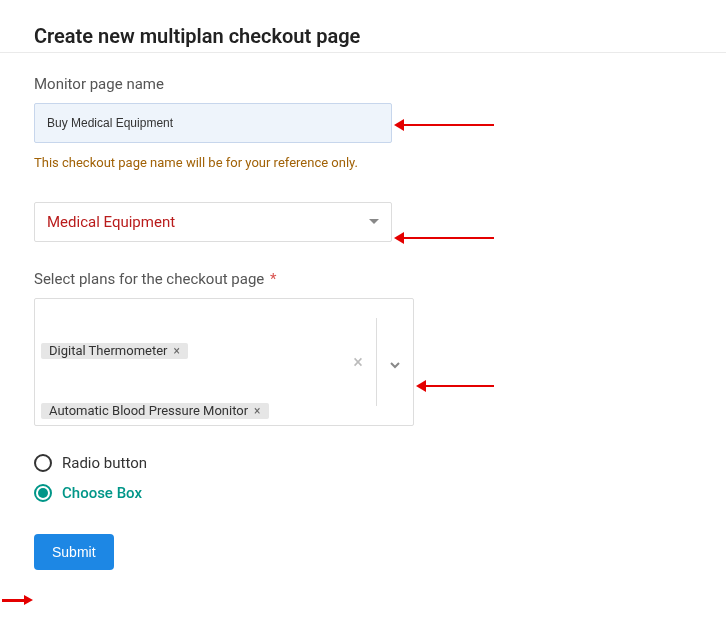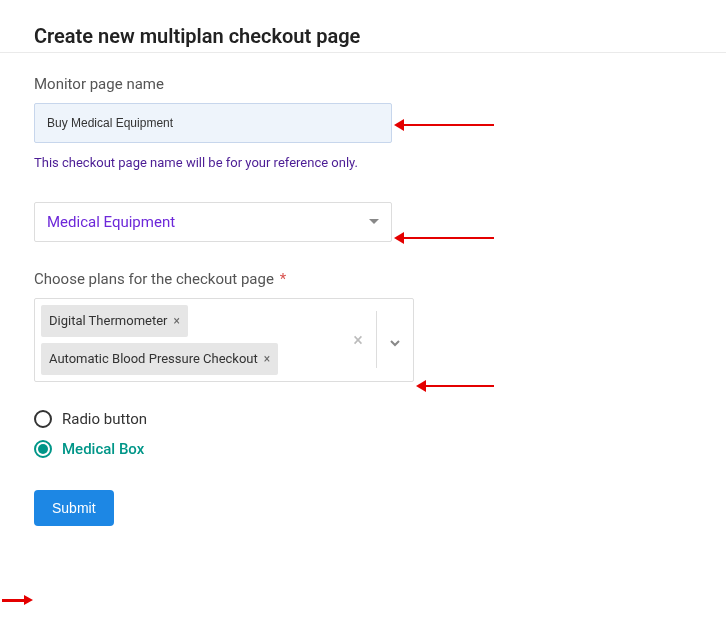--- a/index.html
+++ b/index.html
@@ -48,40 +48,40 @@
       height: 40px;
       border: 1px solid #c7d6ec;
       background: #eef4fb;
       padding: 0 12px;
       font-size: 12px;
       color: #333;
       border-radius: 2px;
     }
     .helper-text {
       font-size: 13px;
-      color: #4c1d95;
+      color: #a16207;
       margin-top: 10px;
       line-height: 1.6;
       max-width: 380px;
     }
     .select-wrap {
       position: relative;
       width: 358px;
       height: 40px;
       border: 1px solid #ddd;
       border-radius: 2px;
       background: #fff;
       display: flex;
       align-items: center;
       padding: 0 12px;
     }
     .select-value {
       flex: 1;
       font-size: 15px;
-      color: #6d28d9;
+      color: #b91c1c;
     }
     .caret {
       width: 0;
       height: 0;
       border-left: 5px solid transparent;
       border-right: 5px solid transparent;
       border-top: 5px solid #888;
     }
     .multiselect {
       width: 380px;
@@ -102,21 +102,22 @@
     }
     .tag {
       background: #e6e6e6;
       padding: 4px 8px;
       font-size: 13px;
       color: #333;
       border-radius: 2px;
       display: inline-flex;
       align-items: center;
       gap: 6px;
-      height: 32px;
+      height: 16px;
+      margin-top: 38px;
     }
     .tag-remove {
       font-size: 12px;
       color: #666;
       cursor: pointer;
       font-weight: normal;
     }
     .multiselect-controls {
       display: flex;
       align-items: center;
@@ -261,31 +262,31 @@
 
   <div class="field-group">
     <div class="select-wrap">
       <span class="select-value">Medical Equipment</span>
       <span class="caret"></span>
     </div>
   </div>
 
   <div class="field-group">
     <label class="field-label">
-      <span>Choose plans for the checkout page</span>
+      <span>Select plans for the checkout page</span>
       <span class="required-star">*</span>
     </label>
     <div class="multiselect">
       <div class="multiselect-tags">
         <span class="tag">
           <span>Digital Thermometer</span>
           <span class="tag-remove">×</span>
         </span>
         <span class="tag">
-          <span>Automatic Blood Pressure Checkout</span>
+          <span>Automatic Blood Pressure Monitor</span>
           <span class="tag-remove">×</span>
         </span>
       </div>
       <div class="multiselect-controls">
         <div class="clear-all">×</div>
         <div class="ms-divider"></div>
         <div class="ms-dropdown">
           <span class="chevron">
             <svg viewBox="0 0 12 12">
                 <polyline points="2,4 6,8 10,4"></polyline>
@@ -299,21 +300,21 @@
   <div class="field-group" style="margin-bottom:0;">
     <div class="radio-group">
       <div class="radio-row">
         <span class="radio-circle"></span>
         <span class="radio-label">Radio button</span>
       </div>
       <div class="radio-row">
         <span class="radio-circle selected">
           <span class="radio-dot"></span>
         </span>
-        <span class="radio-label selected">Medical Box</span>
+        <span class="radio-label selected">Choose Box</span>
       </div>
     </div>
   </div>
 
   <div class="actions">
     <button class="btn-submit">Submit</button>
 
   </div>
 </div>
 

